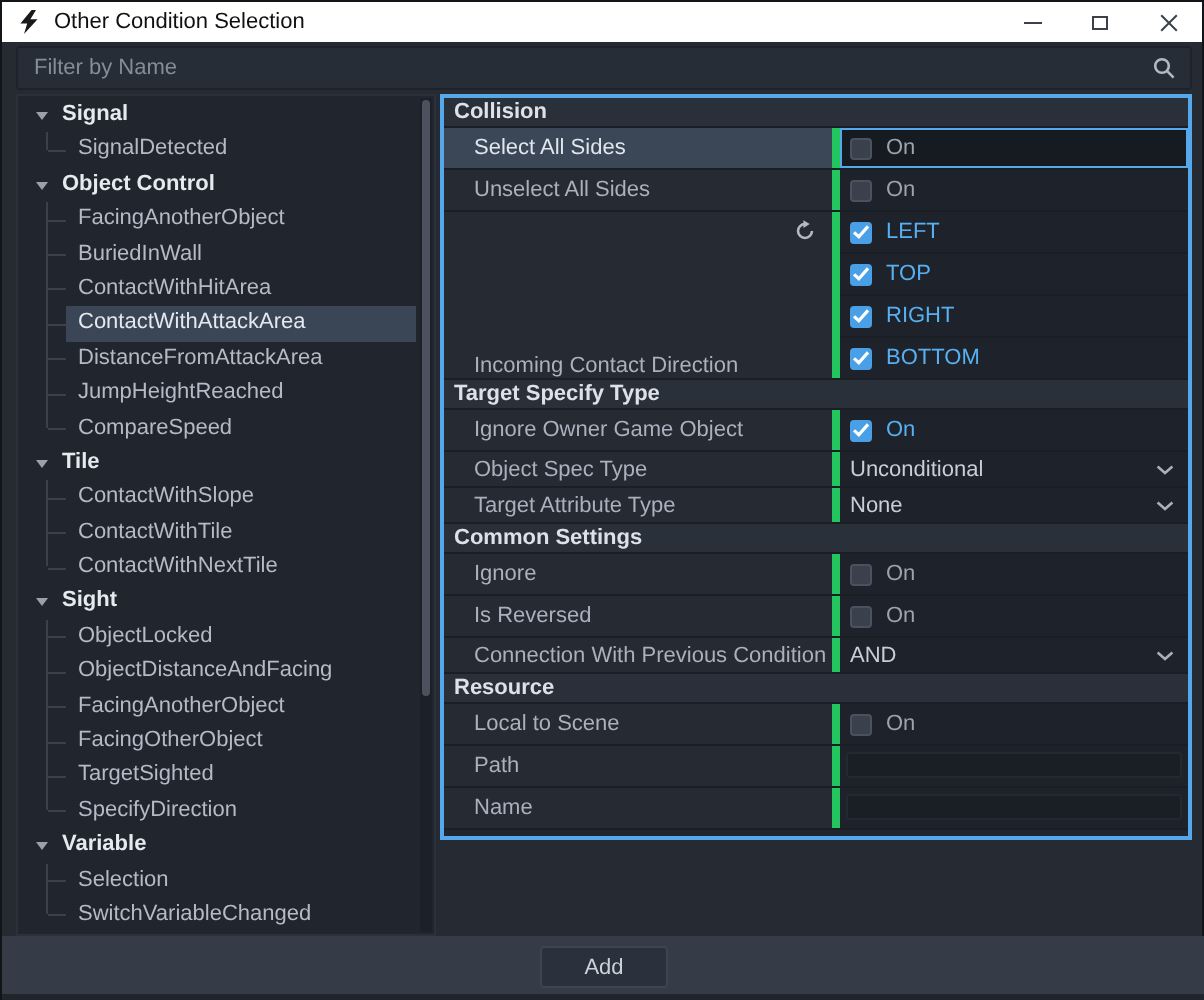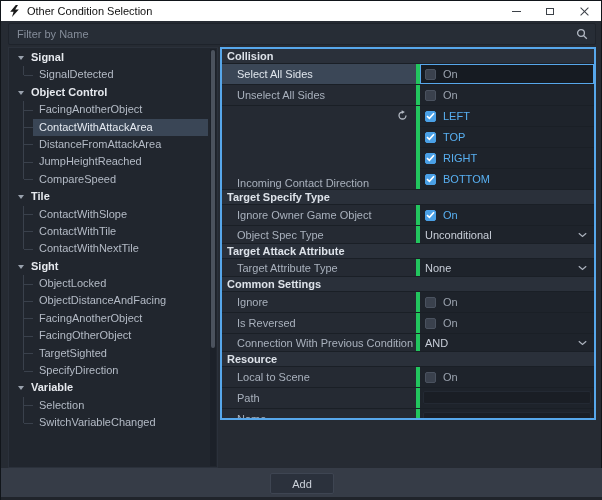--- a/index.html
+++ b/index.html
@@ -130,20 +130,26 @@
         <div class="tchild">
             <span class="tlabel">SignalDetected</span>
           </div>
       </div>
 
       <div class="tgroup-header"><span>Object Control</span></div>
       <div class="tchildren">
         <div class="tchild">
             <span class="tlabel">FacingAnotherObject</span>
           </div>
+        <div class="tchild">
+            <span class="tlabel">BuriedInWall</span>
+          </div>
+        <div class="tchild">
+            <span class="tlabel">ContactWithHitArea</span>
+          </div>
         <div class="tchild selected">
             <span class="tlabel">ContactWithAttackArea</span>
           </div>
         <div class="tchild">
             <span class="tlabel">DistanceFromAttackArea</span>
           </div>
         <div class="tchild">
             <span class="tlabel">JumpHeightReached</span>
           </div>
         <div class="tchild">
@@ -295,21 +301,20 @@
       <div class="pvalue">
         <span class="dd-text">Unconditional</span>
         <span class="dd-chevron">
             <svg width="9" height="5" viewBox="0 0 9 5">
               <polyline points="0.8,0.8 4.5,4 8.2,0.8" fill="none" stroke="#a9b0bb" stroke-width="1.3"></polyline>
             </svg>
           </span>
       </div>
     </div>
 
-    <div class="sec"><span>Target Attack Attribute</span></div>
 
     <div class="prow h18">
       <div class="plabel">
           <span>Target Attribute Type</span>
         </div>
       <div class="pvalue">
         <span class="dd-text">None</span>
         <span class="dd-chevron">
             <svg width="9" height="5" viewBox="0 0 9 5">
               <polyline points="0.8,0.8 4.5,4 8.2,0.8" fill="none" stroke="#a9b0bb" stroke-width="1.3"></polyline>

